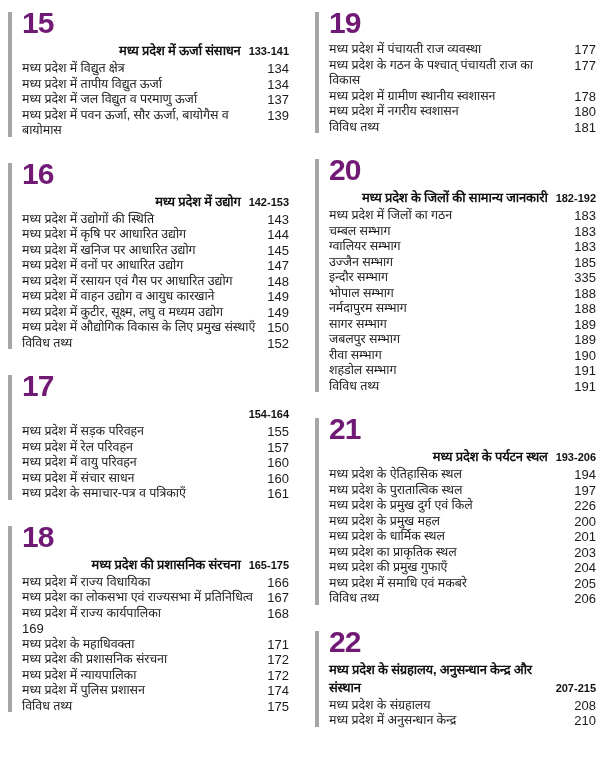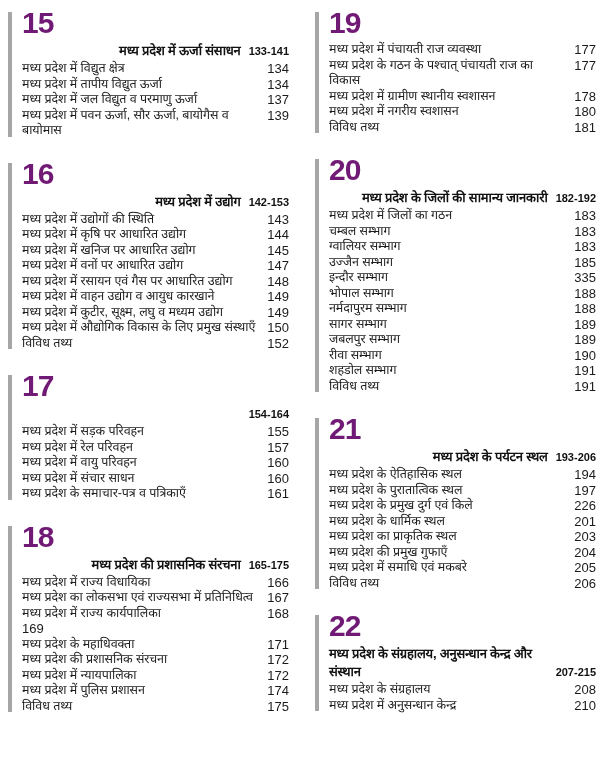--- a/index.html
+++ b/index.html
@@ -323,20 +323,24 @@
         </div>
       <div class="item">
           <span class="lbl">मध्य प्रदेश के पुरातात्विक स्थल</span>
           <span class="pg">197</span>
         </div>
       <div class="item">
           <span class="lbl">मध्य प्रदेश के प्रमुख दुर्ग एवं किले</span>
           <span class="pg">226</span>
         </div>
       <div class="item">
+          <span class="lbl">मध्य प्रदेश के प्रमुख महल</span>
+          <span class="pg">200</span>
+        </div>
+      <div class="item">
           <span class="lbl">मध्य प्रदेश के धार्मिक स्थल</span>
           <span class="pg">201</span>
         </div>
       <div class="item">
           <span class="lbl">मध्य प्रदेश का प्राकृतिक स्थल</span>
           <span class="pg">203</span>
         </div>
       <div class="item">
           <span class="lbl">मध्य प्रदेश की प्रमुख गुफाएँ</span>
           <span class="pg">204</span>

